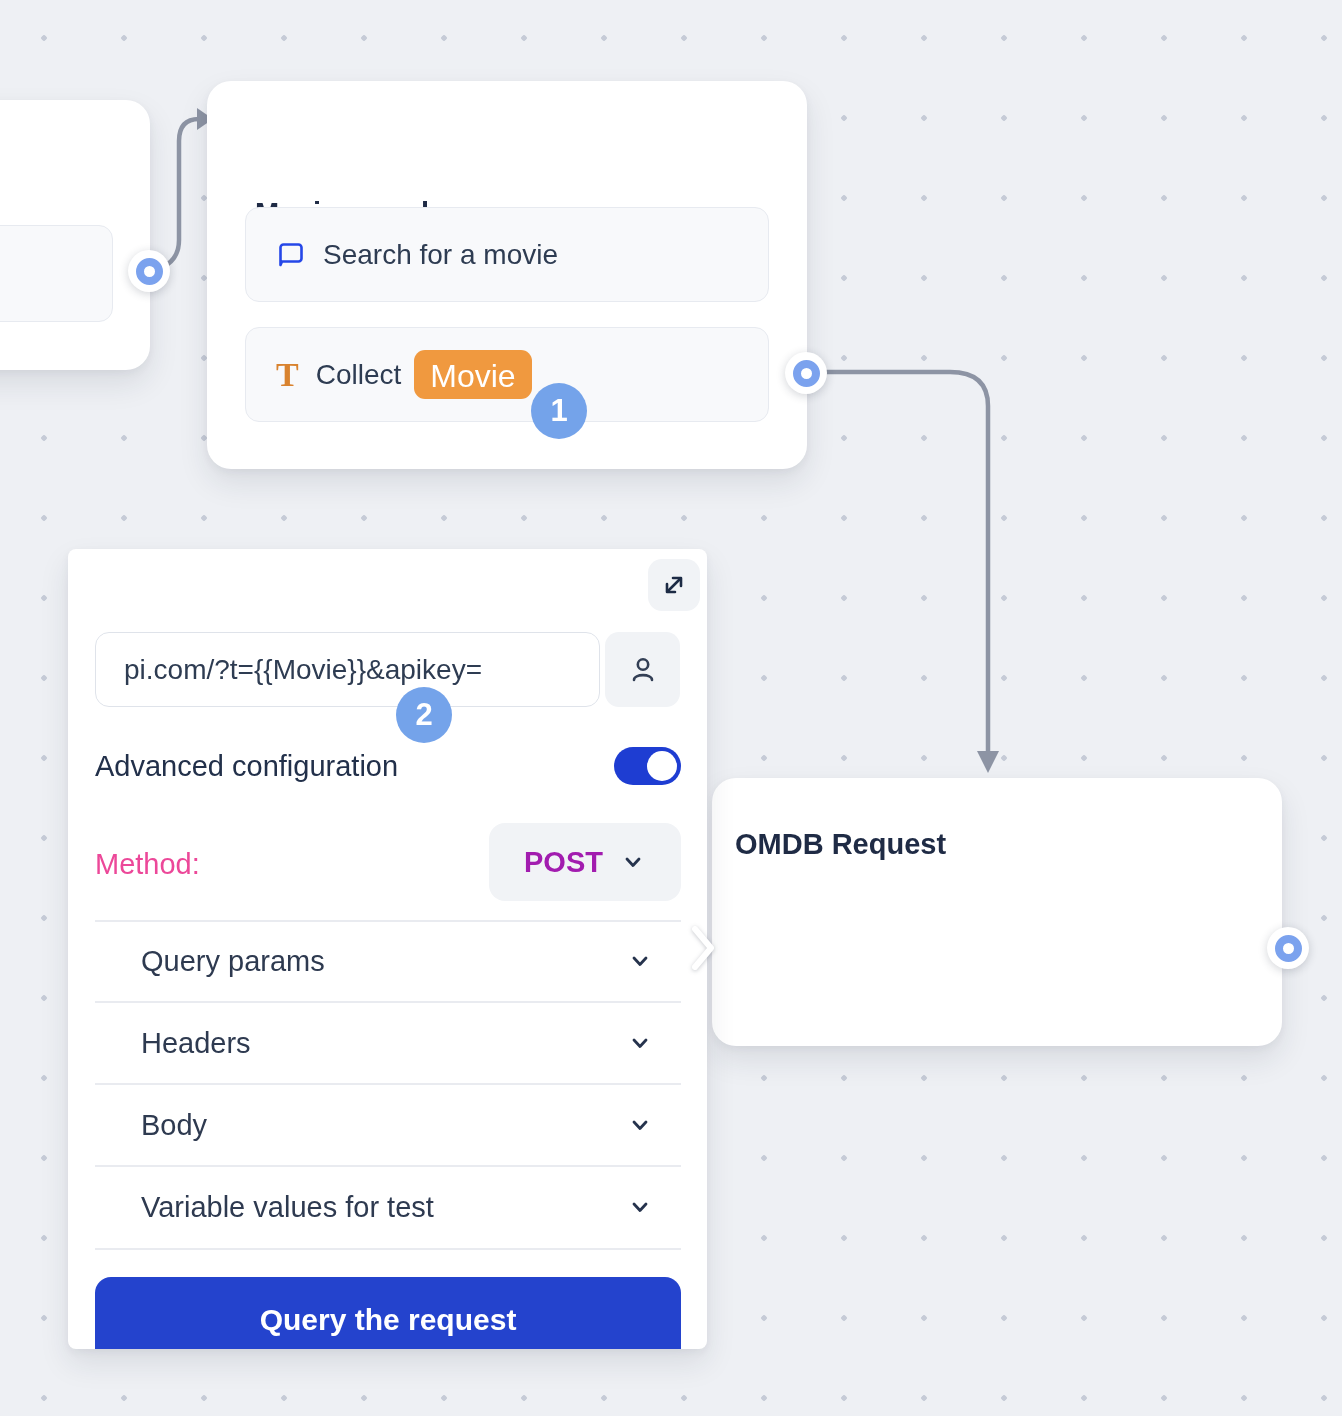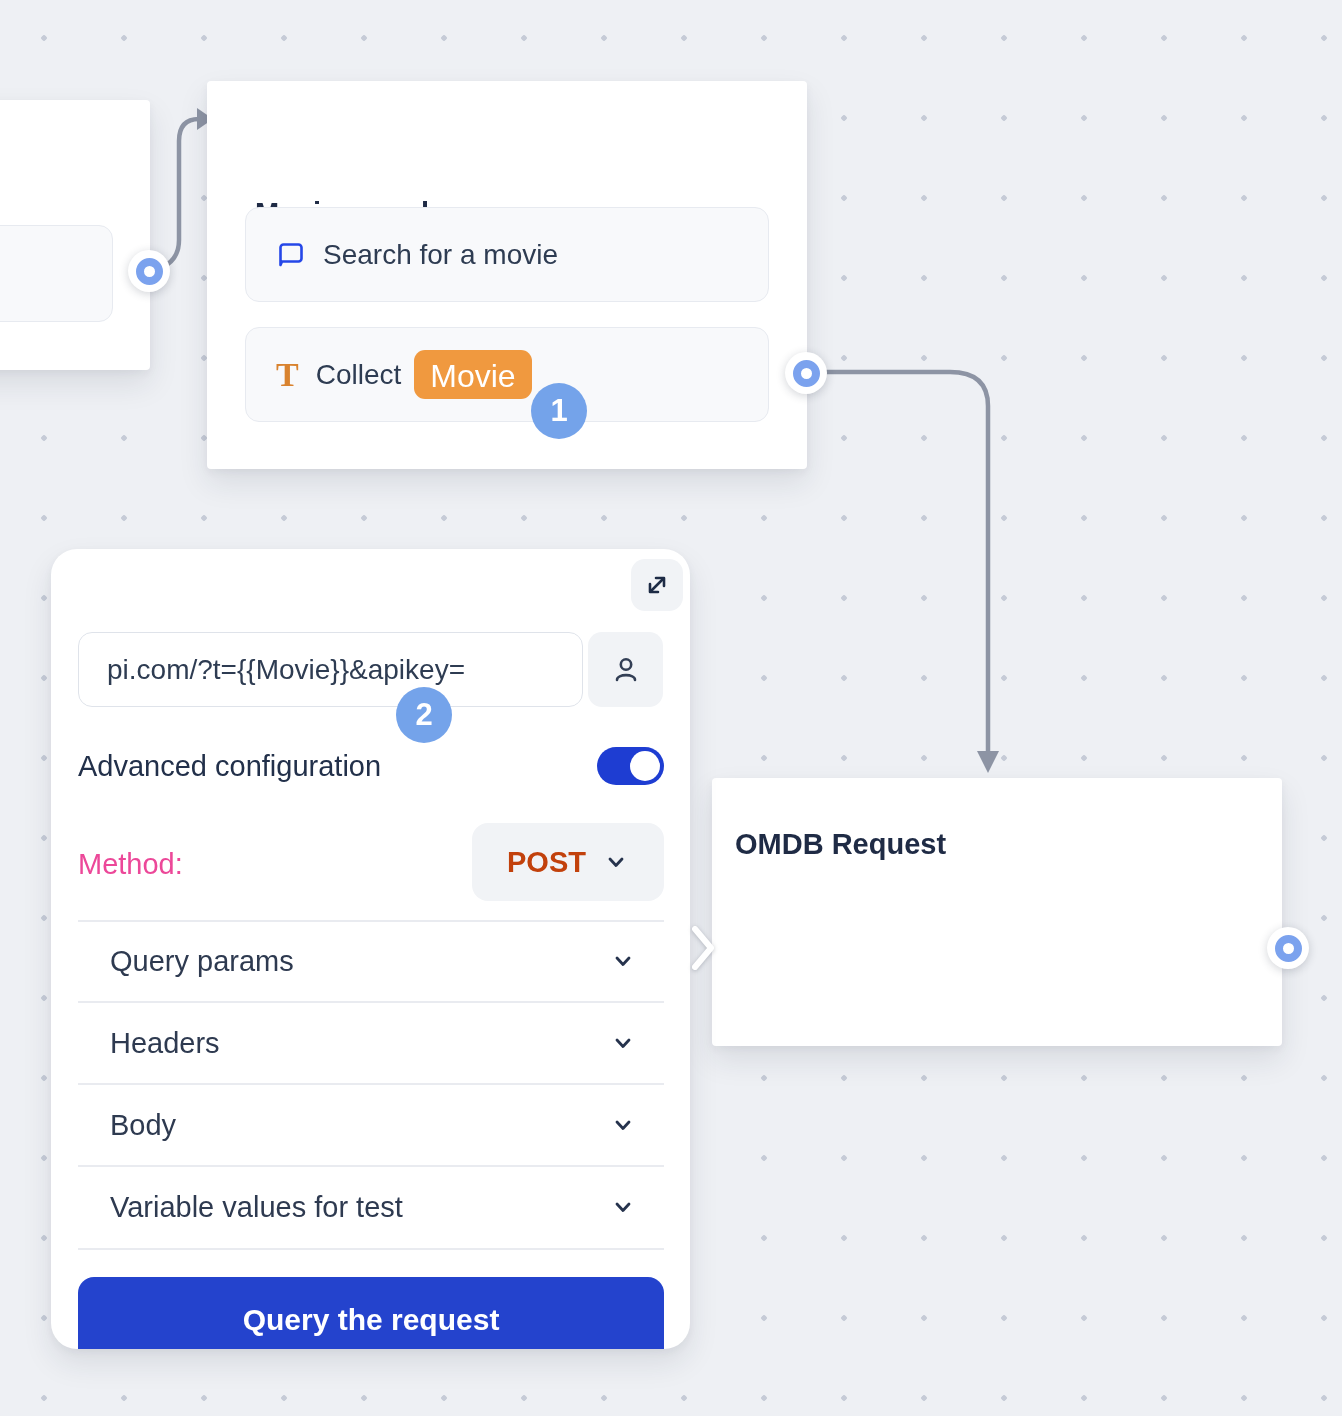--- a/index.html
+++ b/index.html
@@ -10,21 +10,21 @@
     font-family:"Liberation Sans", sans-serif;
     background-color:#eef0f4;
     background-image: radial-gradient(circle, #c6cbd7 2.5px, rgba(0,0,0,0) 3px);
     background-size:80px 80px;
     background-position:4px -2px;
     color:#263349;
   }
   .card {
     position:absolute;
     background:#ffffff;
-    border-radius:4px;
+    border-radius:24px;
     box-shadow:0 14px 30px rgba(30,41,59,0.10), 0 3px 8px rgba(30,41,59,0.05);
   }
   .item-box {
     position:absolute;
     background:#f8f9fb;
     border:1.5px solid #e7eaf0;
     border-radius:14px;
     display:flex;
     align-items:center;
   }
@@ -53,21 +53,21 @@
   #movie-item-2 { left:38px; top:246px; width:524px; height:95px; }
   .item-icon { margin-left:30px; flex:0 0 auto; display:flex; }
   .item-box .item-label { margin-left:17px; }
   .var-badge {
     margin-left:13px; background:#f0993f; color:#fff; font-size:32px;
     padding:8px 16px 4px 16px; border-radius:11px; white-space:nowrap;
   }
   .t-glyph { font-family:"Liberation Serif", serif; font-size:34px; font-weight:700; color:#d9832f; line-height:1; }
 
   
-  #config-panel { left:51px; top:549px; width:639px; height:800px; border-radius:26px; overflow:hidden; }
+  #config-panel { left:68px; top:549px; width:639px; height:800px; border-radius:8px; overflow:hidden; }
   #expand-btn {
     position:absolute; left:580px; top:10px; width:52px; height:52px;
     background:#f1f3f6; border:none; border-radius:14px;
     display:flex; align-items:center; justify-content:center; cursor:pointer;
   }
   #url-input {
     position:absolute; left:27px; top:83px; width:505px; height:75px;
     border:1.5px solid #dfe3ea; border-radius:14px; background:#fff;
     font-family:"Liberation Sans", sans-serif;
     font-size:28px; color:#2e3c52; padding:0 8px 0 28px;
@@ -85,28 +85,28 @@
   }
   #advanced-toggle .knob {
     position:absolute; right:4px; top:4px; width:30px; height:30px;
     border-radius:50%; background:#fff;
   }
   #method-label { position:absolute; left:27px; top:299px; font-size:29px; color:#ec4899; }
   #method-select {
     position:absolute; left:421px; top:274px; width:192px; height:78px;
     background:#f1f3f6; border:none; border-radius:16px; cursor:pointer;
     display:flex; align-items:center; justify-content:center; gap:17px;
-    font-size:29px; font-weight:700; color:#c2410c;
+    font-size:29px; font-weight:700; color:#a21caf;
   }
   .panel-divider { position:absolute; left:27px; width:586px; height:1.5px; background:#e9ebf0; }
   .acc-row {
     position:absolute; left:27px; width:586px; height:80px;
     display:flex; align-items:center; justify-content:space-between; cursor:pointer;
   }
-  .acc-label { margin-left:32px; font-size:29px; color:#2e3a50; }
+  .acc-label { margin-left:46px; font-size:29px; color:#2e3a50; }
   .acc-chevron { margin-right:28px; display:flex; }
   #test-btn {
     position:absolute; left:27px; top:728px; width:586px; height:90px;
     background:#2443cd; border:none; border-radius:16px; cursor:pointer;
     color:#fff; font-family:"Liberation Sans", sans-serif;
     font-size:30px; font-weight:700;
     display:flex; align-items:flex-start; justify-content:center;
     padding-top:26px;
   }
 

